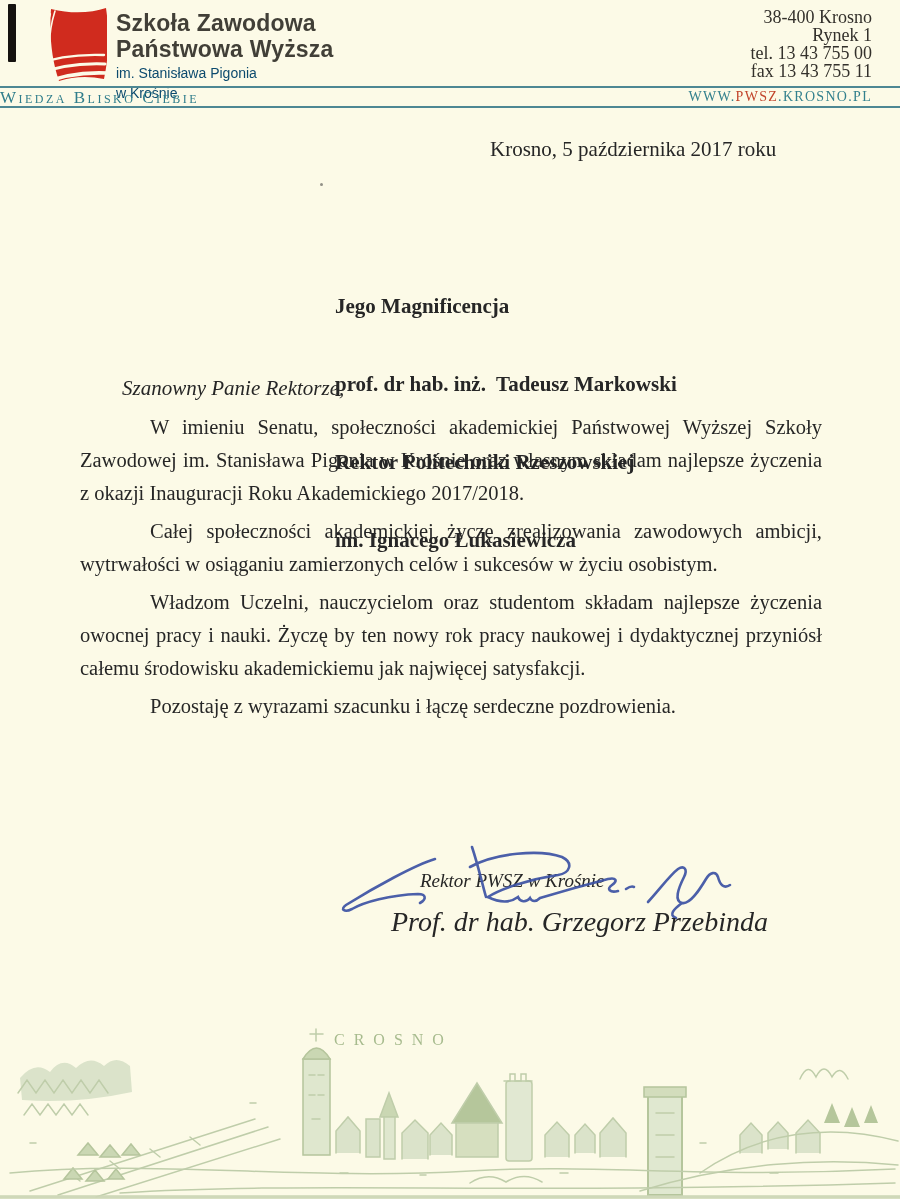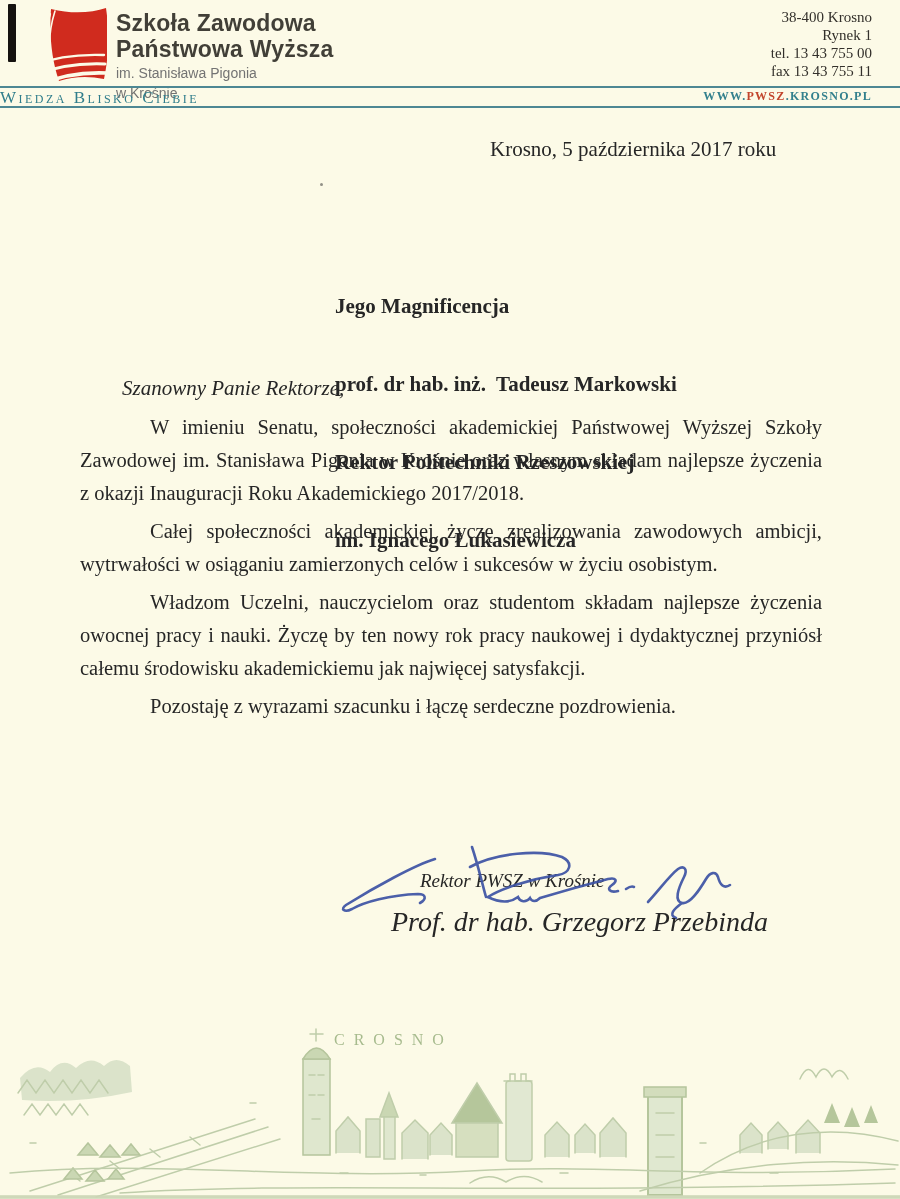--- a/index.html
+++ b/index.html
@@ -6,31 +6,31 @@
   .page{
     position:relative; width:900px; height:1199px; margin:0 auto;
     background:#fcfae7; overflow:hidden;
     font-family:"Liberation Serif", serif; color:#262626;
   }
   
   .scan-bar{position:absolute; left:8px; top:4px; width:8px; height:58px; background:#15120f; border-radius:1px;}
   .logo{position:absolute; left:33px; top:6px; width:74px; height:80px;}
   .org{position:absolute; left:116px; top:10px; font-family:"Liberation Sans", sans-serif; color:#413f37;}
   .org .name{font-size:23px; font-weight:bold; line-height:26px; letter-spacing:.2px;}
-  .org .sub{font-size:14px; line-height:17px; color:#737373; margin-top:3px;}
-  .addr{position:absolute; right:28px; top:8px; text-align:right; font-size:15px; line-height:18px; color:#33302b;}
+  .org .sub{font-size:14px; line-height:17px; color:#0c4a6e; margin-top:3px;}
+  .addr{position:absolute; right:28px; top:8px; text-align:right; font-size:18px; line-height:18px; color:#33302b;}
   .rule{position:absolute; left:0; width:900px; height:2px; background:#4d8793;}
   .rule.top{top:86px;} .rule.bottom{top:106px;}
   .tagline{
     position:absolute; left:0; top:88px; font-size:17px; letter-spacing:2.5px;
     color:#2f7d8b; font-variant:small-caps; font-weight:500;
   }
   .website{
-    position:absolute; right:28px; top:89px; font-size:12px; letter-spacing:1.3px;
-    color:#33808d; font-weight:700;
+    position:absolute; right:28px; top:89px; font-size:14px; letter-spacing:1.3px;
+    color:#33808d; font-weight:400;
   }
   .website .hl{color:#c2452c;}
   
   .dateline{position:absolute; left:490px; top:137px; font-size:21px;}
   .speck{position:absolute; left:320px; top:183px; width:3px; height:3px; background:rgba(40,40,40,.5); border-radius:50%;}
   .recipient{position:absolute; left:335px; top:241px; font-size:21px; font-weight:bold; line-height:26px; white-space:pre-wrap;}
   .salutation{position:absolute; left:122px; top:376px; font-size:21px; font-style:italic;text-align:right;}
   .body-text{position:absolute; left:80px; top:411px; width:742px; font-size:20.5px; line-height:33px; text-align:justify;}
   .body-text p{margin:0 0 5px 0; text-indent:70px;}
   

